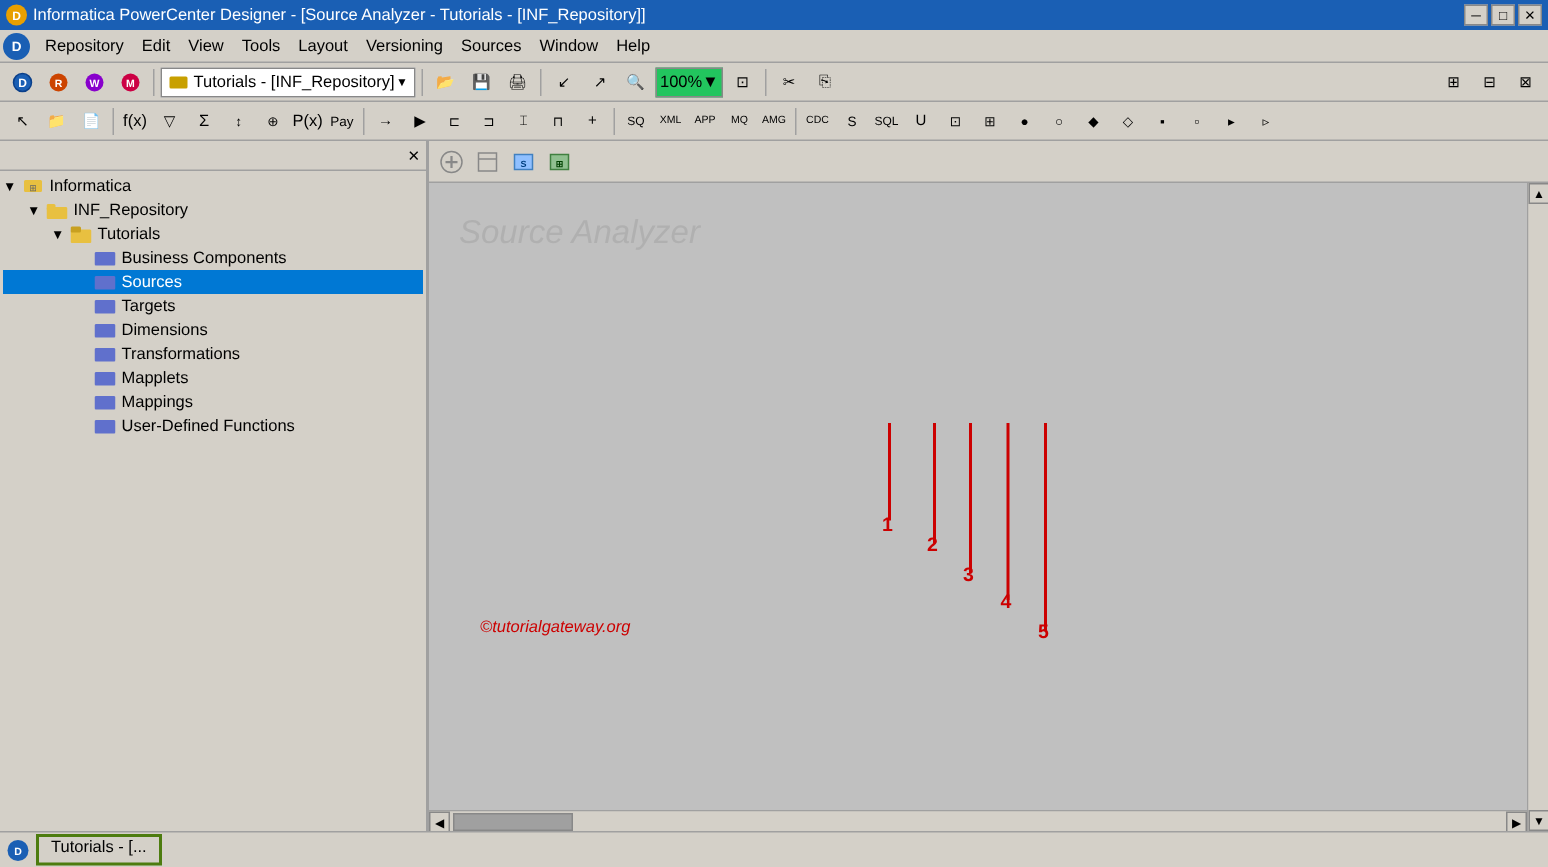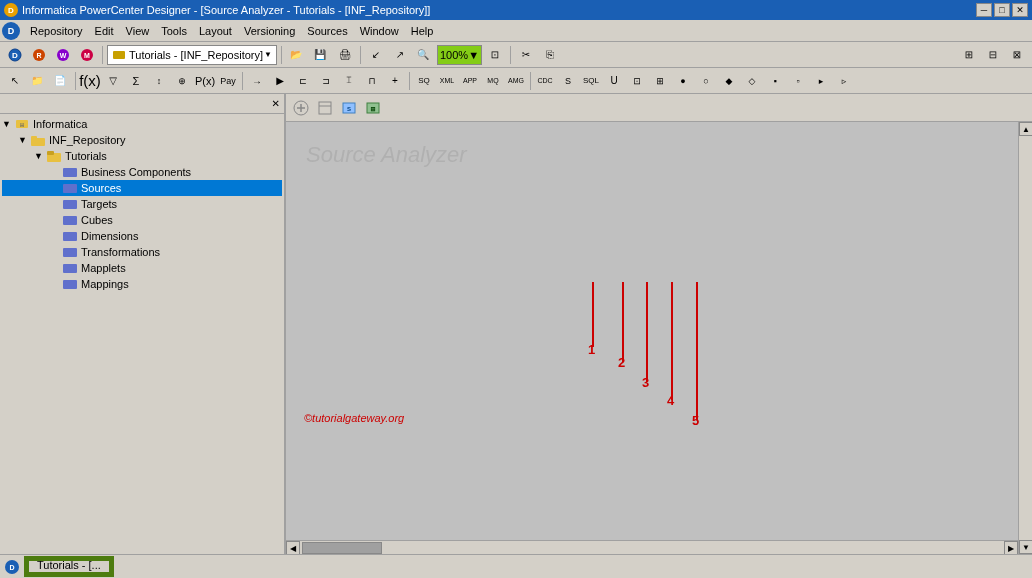--- a/index.html
+++ b/index.html
@@ -164,23 +164,23 @@
       height: 24px;
       background: #d4d0c8;
       border-top: 1px solid #a0a0a0;
       display: flex;
       align-items: center;
       padding: 0 4px;
       gap: 4px;
     }
     .status-tab {
       display: flex;
-      align-items: flex-end;
-      background: #d4d0c8;
-      border: 5px solid #4d7c0f;
+      align-items: flex-start;
+      background: #d4d0c8;
+      border: 2px solid #4d7c0f;
       padding: 1px 8px;
       font-size: 11px;
       height: 21px;
     }
 
     
     .copyright {
       position: absolute;
       color: #cc0000;
       font-size: 11px;
@@ -251,21 +251,21 @@
   <div class="toolbar-separator"></div>
 
   <div class="toolbar-btn">📂</div>
   <div class="toolbar-btn">💾</div>
   <div class="toolbar-btn">🖨</div>
   <div class="toolbar-separator"></div>
   <div class="toolbar-btn">↙</div>
   <div class="toolbar-btn">↗</div>
   <div class="toolbar-btn">🔍</div>
 
-  <div style="display:flex;align-items:center;height:20px;background:#84cc16;border:1px solid #888;padding:0 2px;font-size:11px;min-width:45px;">
+  <div style="display:flex;align-items:center;height:20px;background:#22c55e;border:1px solid #888;padding:0 2px;font-size:11px;min-width:45px;">
     <span>100%</span>
     <span>▼</span>
   </div>
   <div class="toolbar-btn">⊡</div>
   <div class="toolbar-separator"></div>
   <div class="toolbar-btn">✂</div>
   <div class="toolbar-btn">⎘</div>
 
   <div style="margin-left:auto;display:flex;gap:2px;">
     <div class="toolbar-btn">⊞</div>
@@ -273,21 +273,21 @@
     <div class="toolbar-btn">⊠</div>
   </div>
 </div>
 
 <div class="toolbar2">
 
   <div class="toolbar-btn">↖</div>
   <div class="toolbar-btn">📁</div>
   <div class="toolbar-btn">📄</div>
   <div class="toolbar-separator"></div>
-  <div class="toolbar-btn" style="font-size:15px;">f(x)</div>
+  <div class="toolbar-btn" style="font-size:11px;">f(x)</div>
   <div class="toolbar-btn" style="font-size:10px;">▽</div>
   <div class="toolbar-btn" style="font-size:11px;">Σ</div>
   <div class="toolbar-btn" style="font-size:9px;">↕</div>
   <div class="toolbar-btn" style="font-size:9px;">⊕</div>
   <div class="toolbar-btn" style="font-size:11px;">P(x)</div>
   <div class="toolbar-btn" style="font-size:9px;">Pay</div>
   <div class="toolbar-separator"></div>
   <div class="toolbar-btn" style="font-size:10px;">→</div>
   <div class="toolbar-btn" style="font-size:10px;">▶</div>
   <div class="toolbar-btn" style="font-size:9px;">⊏</div>
@@ -396,32 +396,20 @@
         <div class="tree-indent"></div>
         <div class="tree-expand" style="width:12px;"></div>
         <div class="tree-icon">
           <svg width="14" height="12">
               <rect x="0" y="2" width="14" height="9" fill="#6070cc" rx="1"></rect>
             </svg>
         </div>
         <span class="tree-label">Targets</span>
       </div>
 
-      <div class="tree-item">
-        <div class="tree-indent"></div>
-        <div class="tree-indent"></div>
-        <div class="tree-indent"></div>
-        <div class="tree-expand" style="width:12px;"></div>
-        <div class="tree-icon">
-          <svg width="14" height="12">
-              <rect x="0" y="2" width="14" height="9" fill="#6070cc" rx="1"></rect>
-            </svg>
-        </div>
-        <span class="tree-label">Cubes</span>
-      </div>
 
       <div class="tree-item">
         <div class="tree-indent"></div>
         <div class="tree-indent"></div>
         <div class="tree-indent"></div>
         <div class="tree-expand" style="width:12px;"></div>
         <div class="tree-icon">
           <svg width="14" height="12">
               <rect x="0" y="2" width="14" height="9" fill="#6070cc" rx="1"></rect>
             </svg>
@@ -461,20 +449,32 @@
         <div class="tree-indent"></div>
         <div class="tree-expand" style="width:12px;"></div>
         <div class="tree-icon">
           <svg width="14" height="12">
               <rect x="0" y="2" width="14" height="9" fill="#6070cc" rx="1"></rect>
             </svg>
         </div>
         <span class="tree-label">Mappings</span>
       </div>
 
+      <div class="tree-item">
+        <div class="tree-indent"></div>
+        <div class="tree-indent"></div>
+        <div class="tree-indent"></div>
+        <div class="tree-expand" style="width:12px;"></div>
+        <div class="tree-icon">
+          <svg width="14" height="12">
+              <rect x="0" y="2" width="14" height="9" fill="#6070cc" rx="1"></rect>
+            </svg>
+        </div>
+        <span class="tree-label">User-Defined Functions</span>
+      </div>
 
     </div>
   </div>
 
   <div class="right-panel">
 
     <div class="canvas-toolbar">
       <div class="toolbar-btn">
         <svg width="16" height="16">
             <circle cx="8" cy="8" r="7" fill="none" stroke="#888" stroke-width="1"></circle>
@@ -498,21 +498,21 @@
             <rect x="2" y="3" width="12" height="10" fill="#90c090" stroke="#408040" stroke-width="1"></rect>
             <text x="8" y="11" text-anchor="middle" fill="#004000" font-size="6" font-weight="bold">⊞</text>
           </svg>
       </div>
     </div>
 
     <div class="canvas-area">
 
       <div class="canvas-watermark">Source Analyzer</div>
 
-      <div class="copyright" style="top: 290px; left: 18px;">©tutorialgateway.org</div>
+      <div class="copyright" style="top: 290px; left: 34px;">©tutorialgateway.org</div>
 
       <div style="position:absolute; left:306px; top:160px; width:2px; height:65px; background:#cc0000;"></div>
       <div class="annotation" style="left:302px; top:220px;">1</div>
 
       <div style="position:absolute; left:336px; top:160px; width:2px; height:80px; background:#cc0000;"></div>
       <div class="annotation" style="left:332px; top:233px;">2</div>
 
       <div style="position:absolute; left:360px; top:160px; width:2px; height:100px; background:#cc0000;"></div>
       <div class="annotation" style="left:356px; top:253px;">3</div>
 

